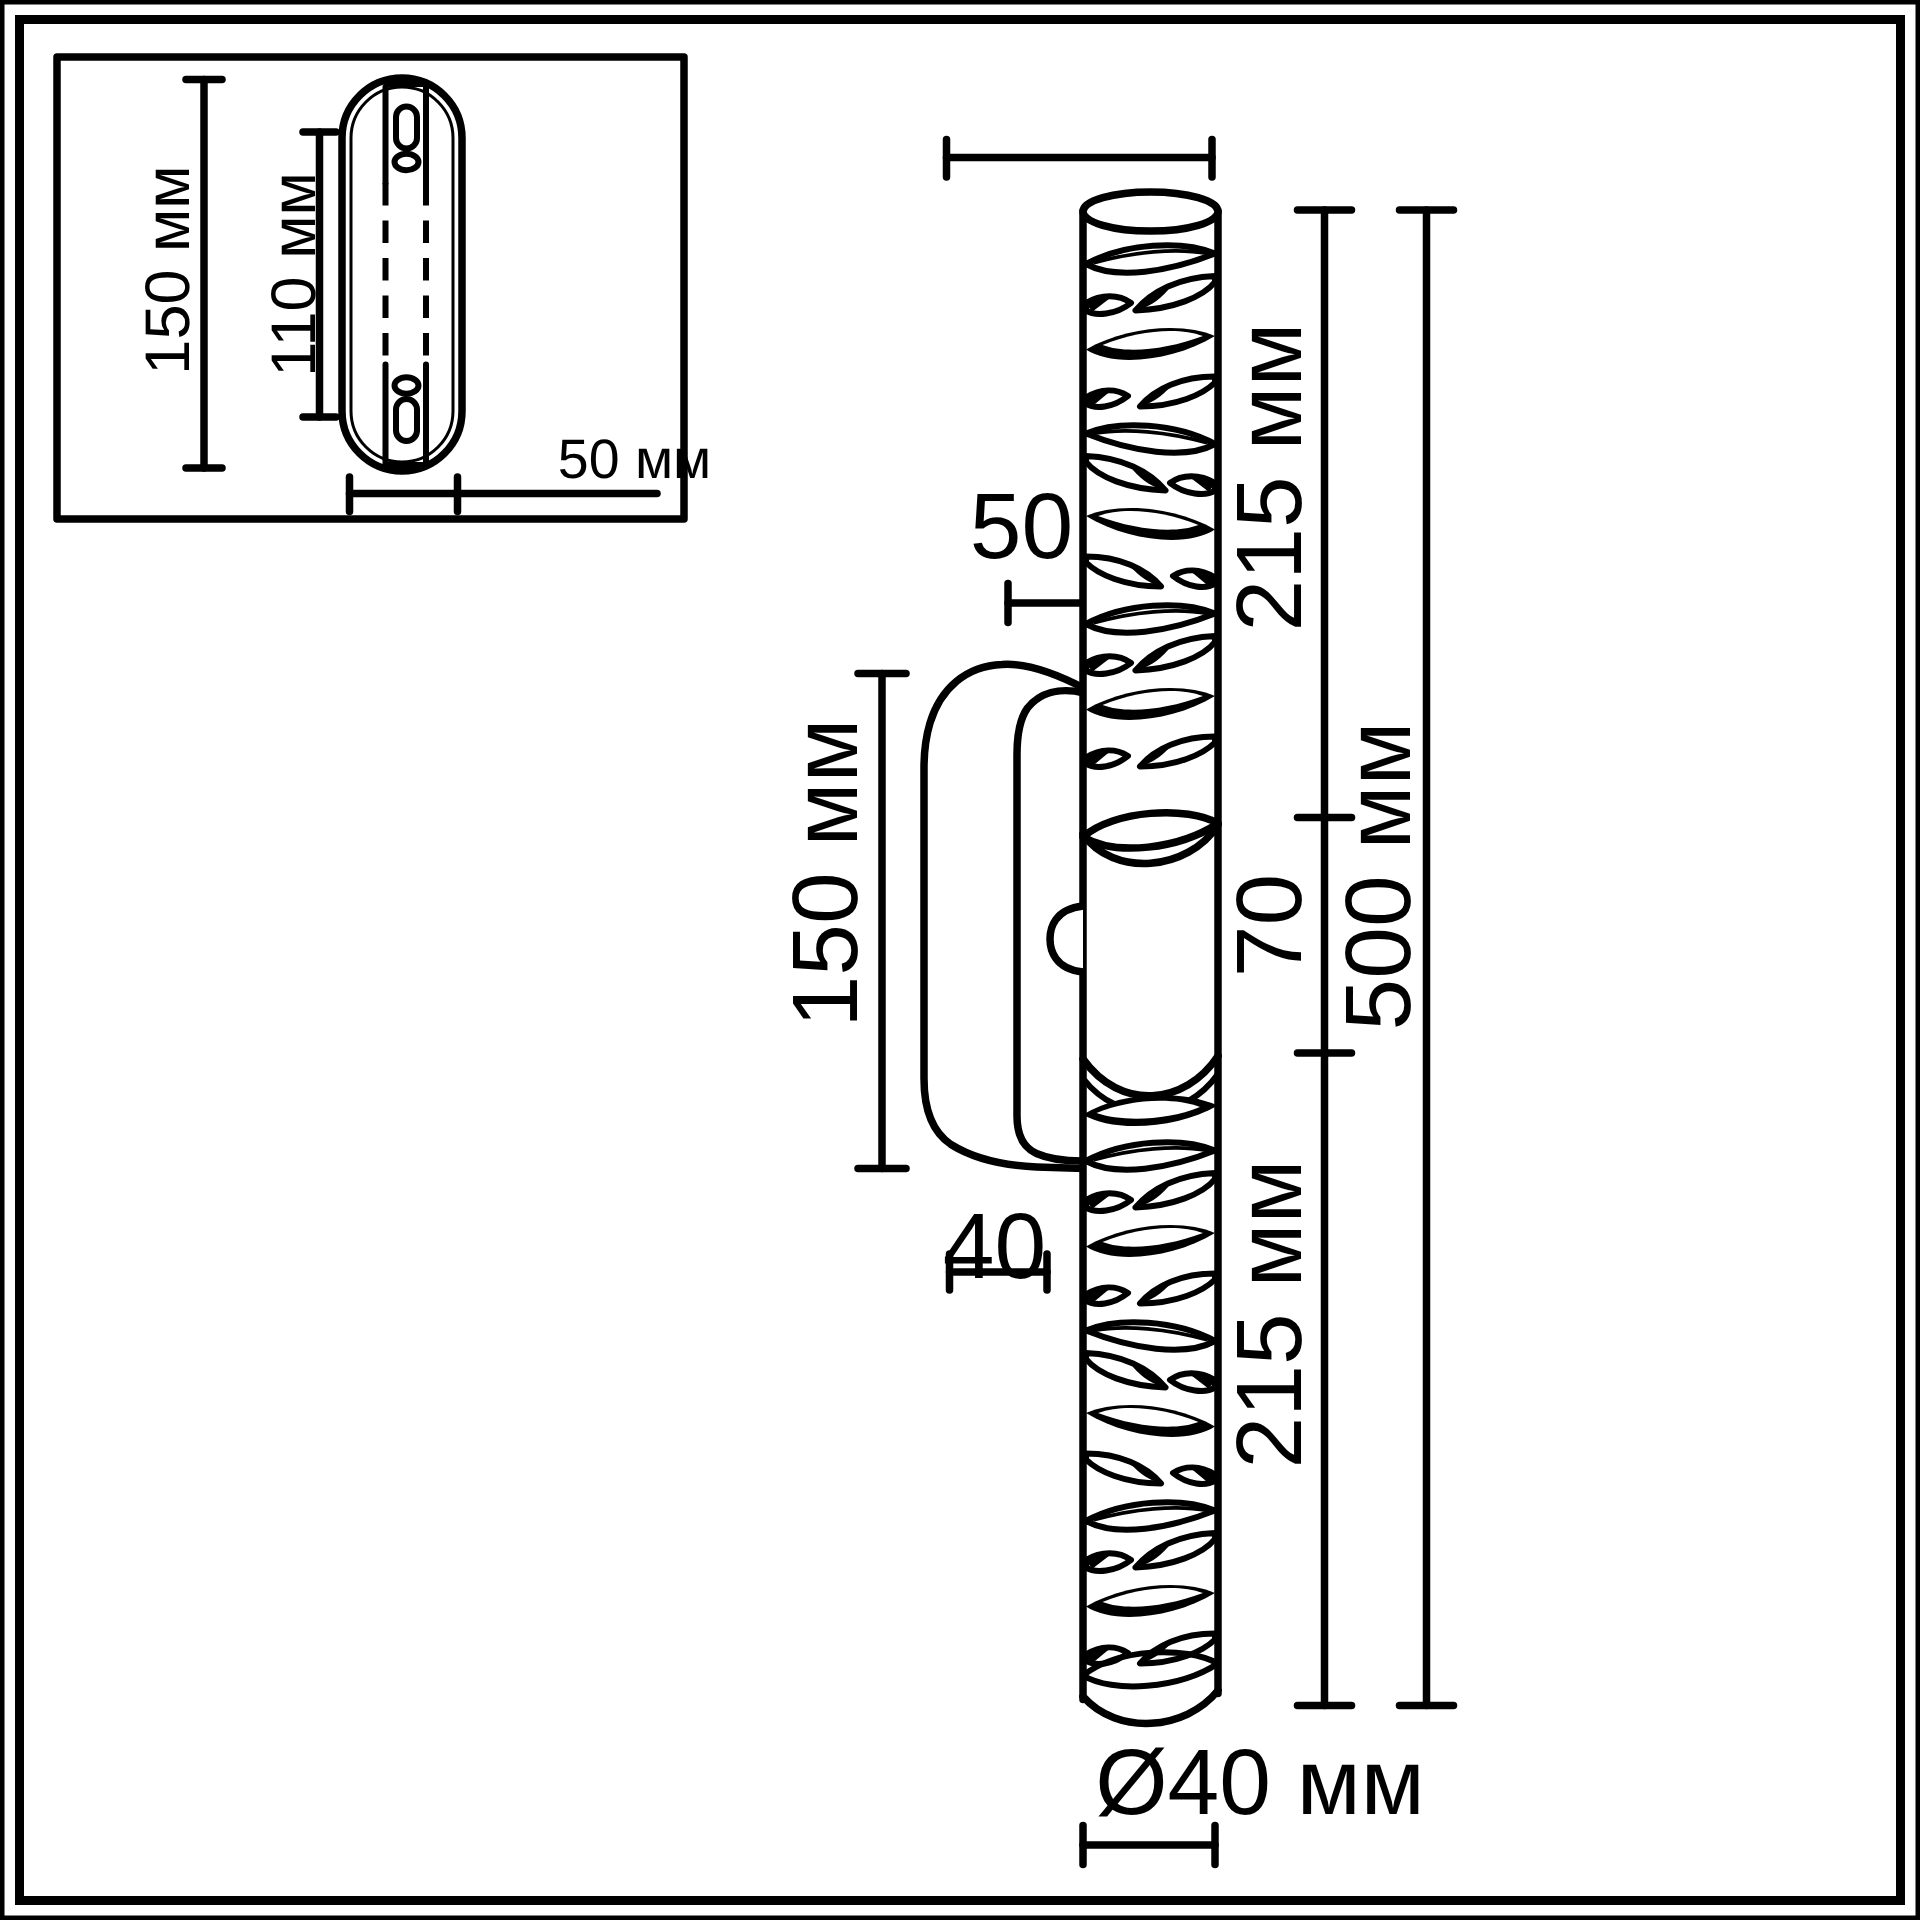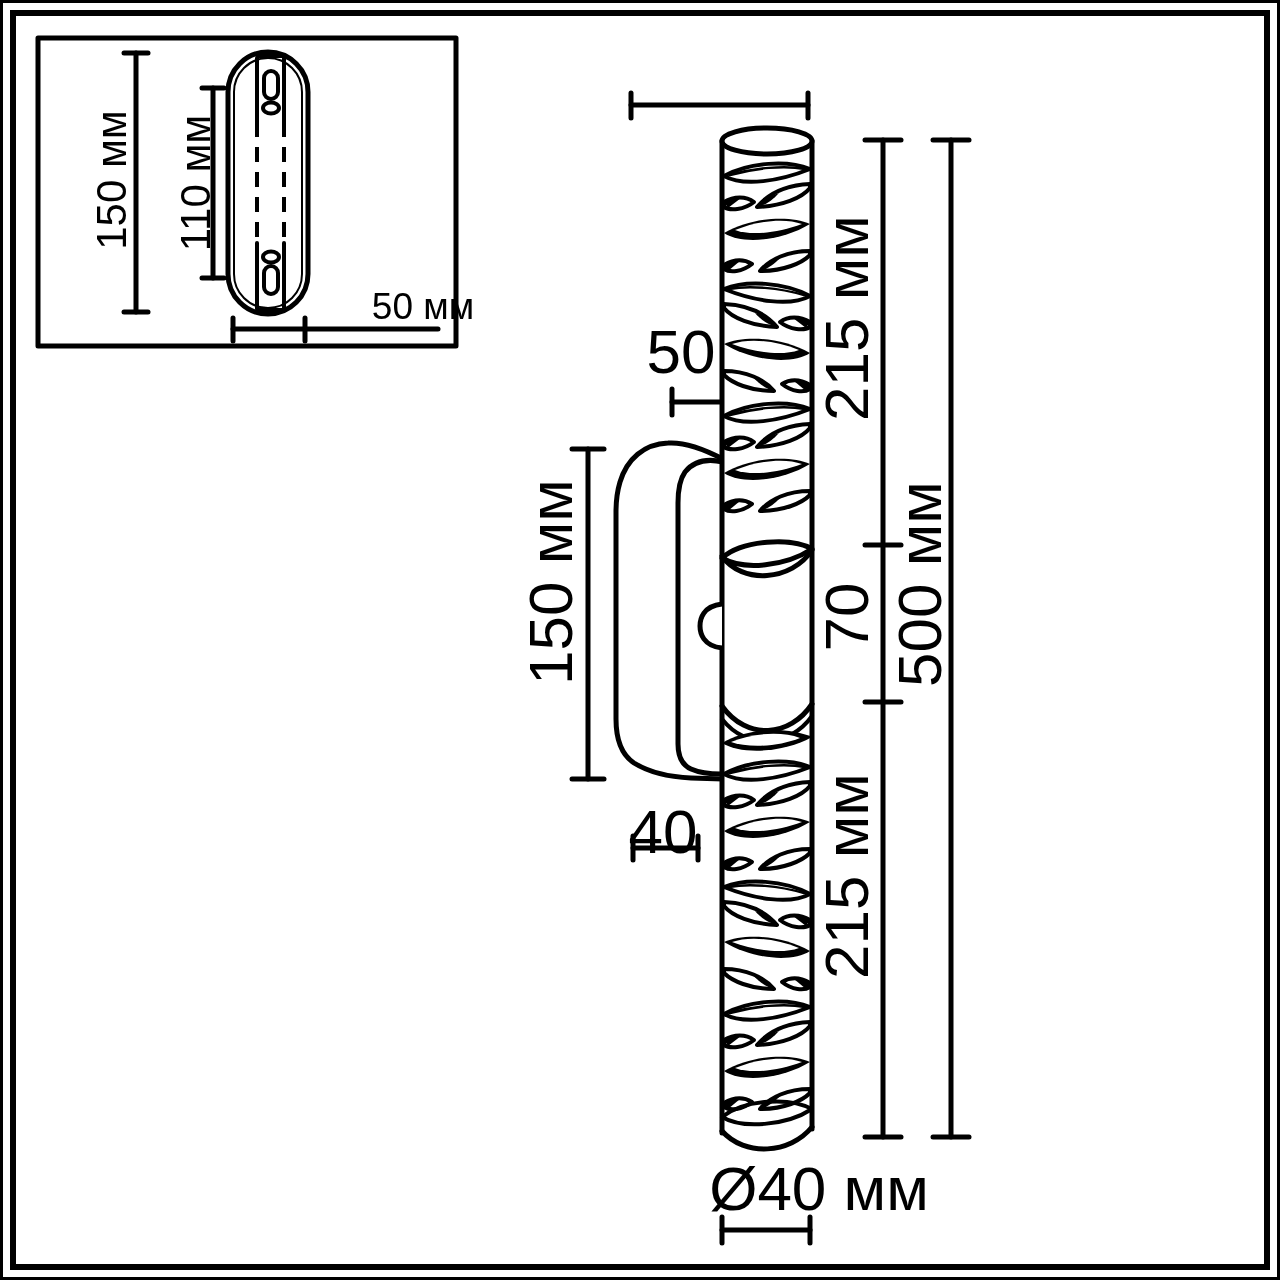--- a/index.html
+++ b/index.html
@@ -192,15 +192,15 @@
   <div class="label small rot" style="left:196px;top:183px;">110 мм</div>
   <div class="label smaller" style="left:378px;top:306px;margin-left:45px;">50 мм</div>
 
   <div class="label" style="left:681px;top:352px;">50</div>
   <div class="label rot" style="left:551px;top:582px;">150 мм</div>
   <div class="label" style="left:663px;top:832px;">40</div>
   <div class="label rot" style="left:847px;top:318px;">215 мм</div>
   <div class="label rot" style="left:847px;top:617px;">70</div>
   <div class="label rot" style="left:847px;top:876px;">215 мм</div>
   <div class="label rot" style="left:920px;top:584px;">500 мм</div>
-  <div class="label" style="left:819px;top:1189px;">Ø40 мм</div>
+  <div class="label" style="left:840px;top:1189px;">Ø40 мм</div>
 
 </div>
 
 </body></html>

